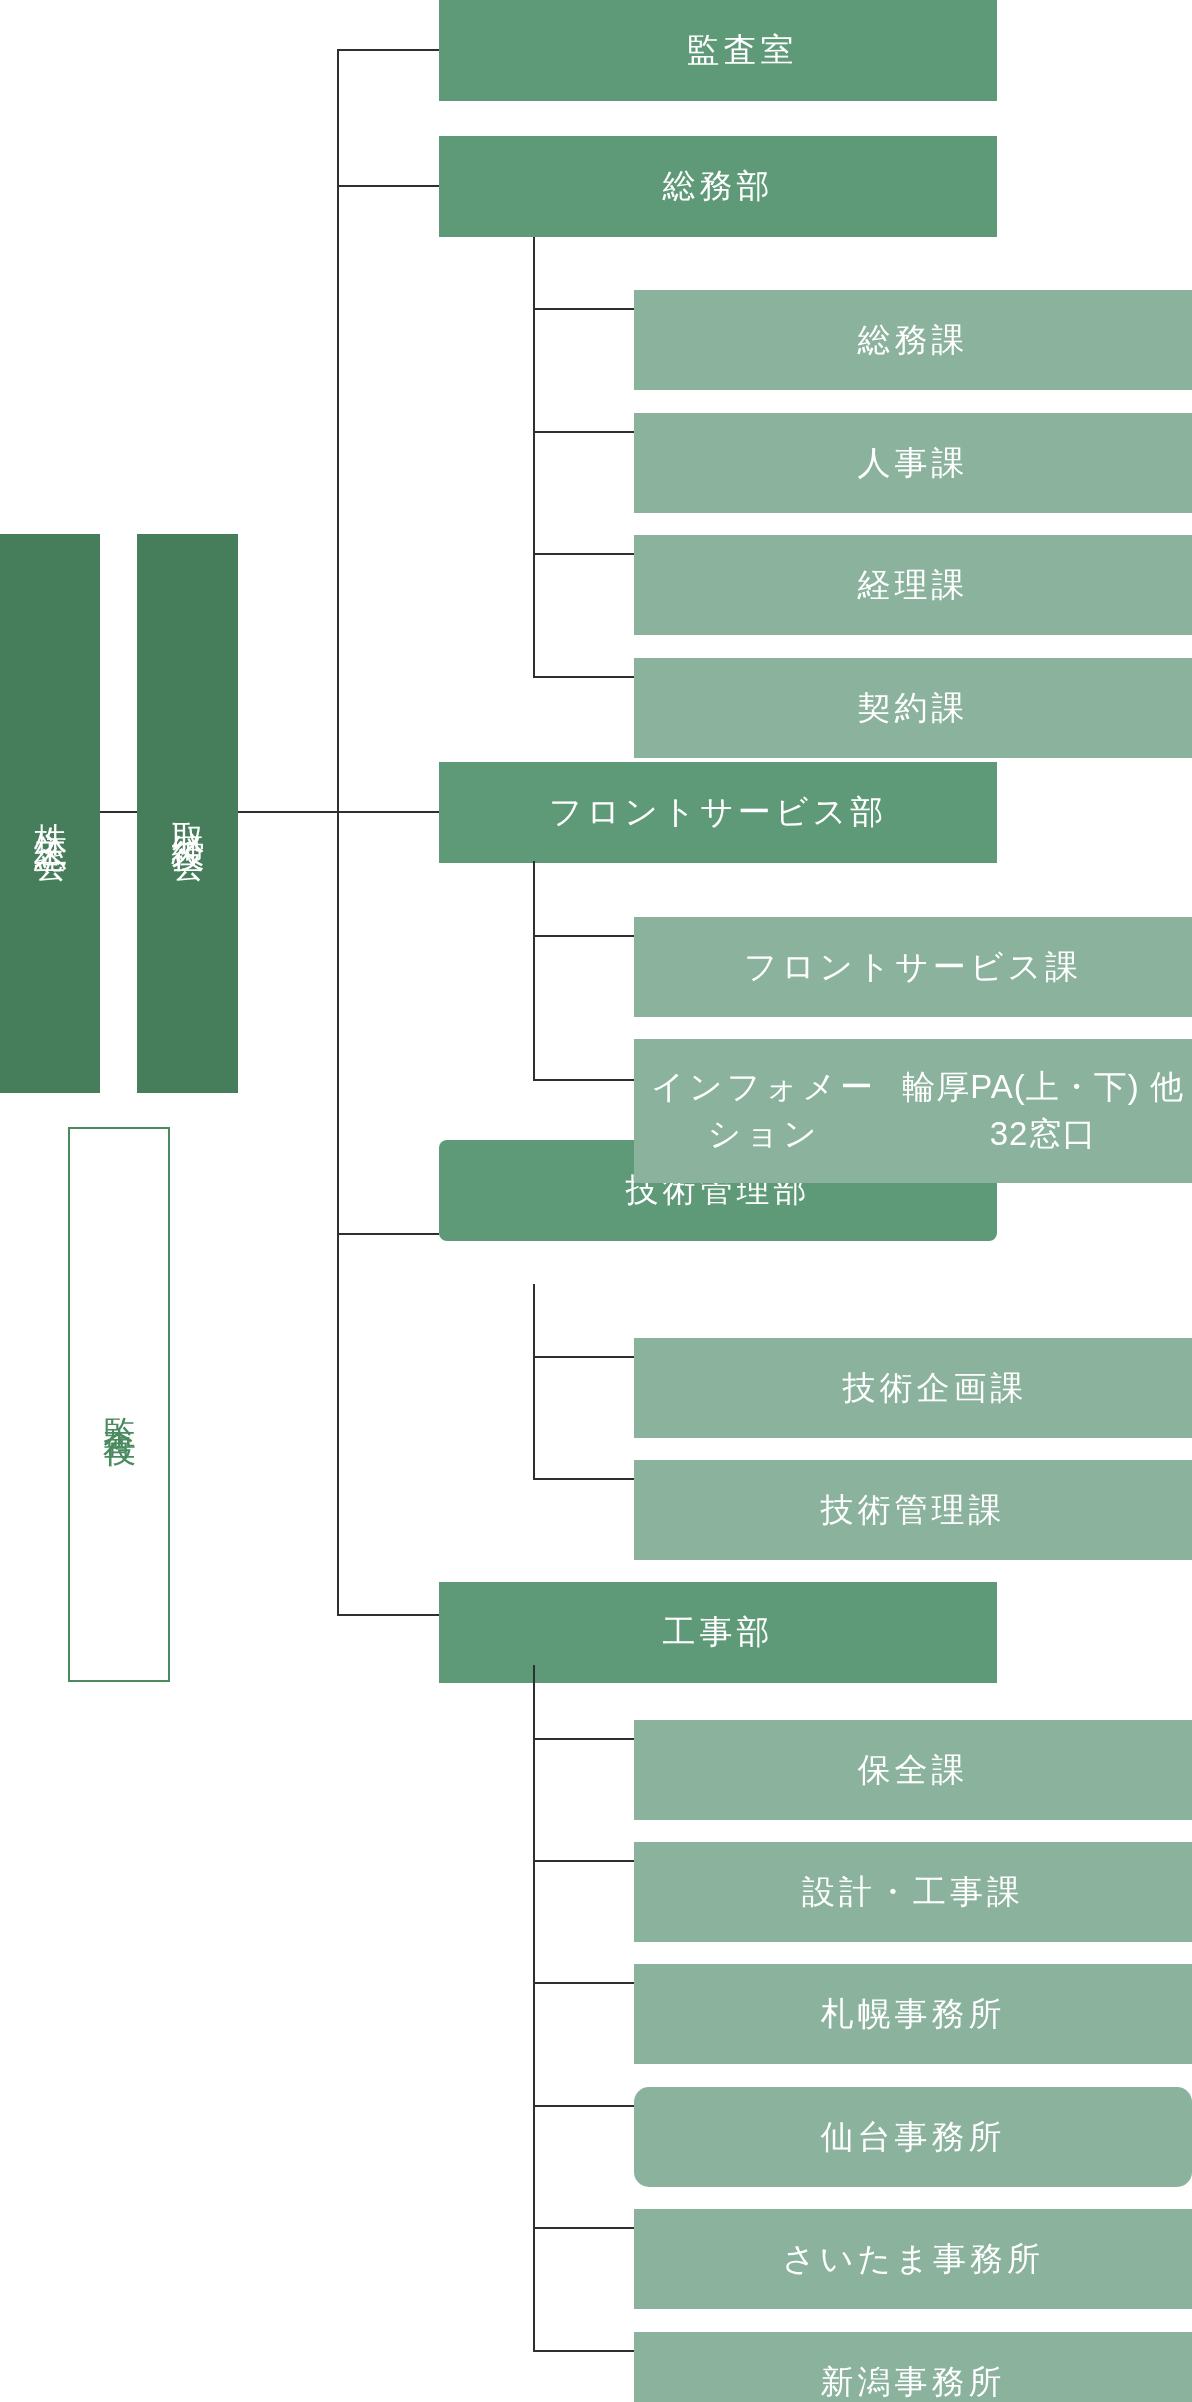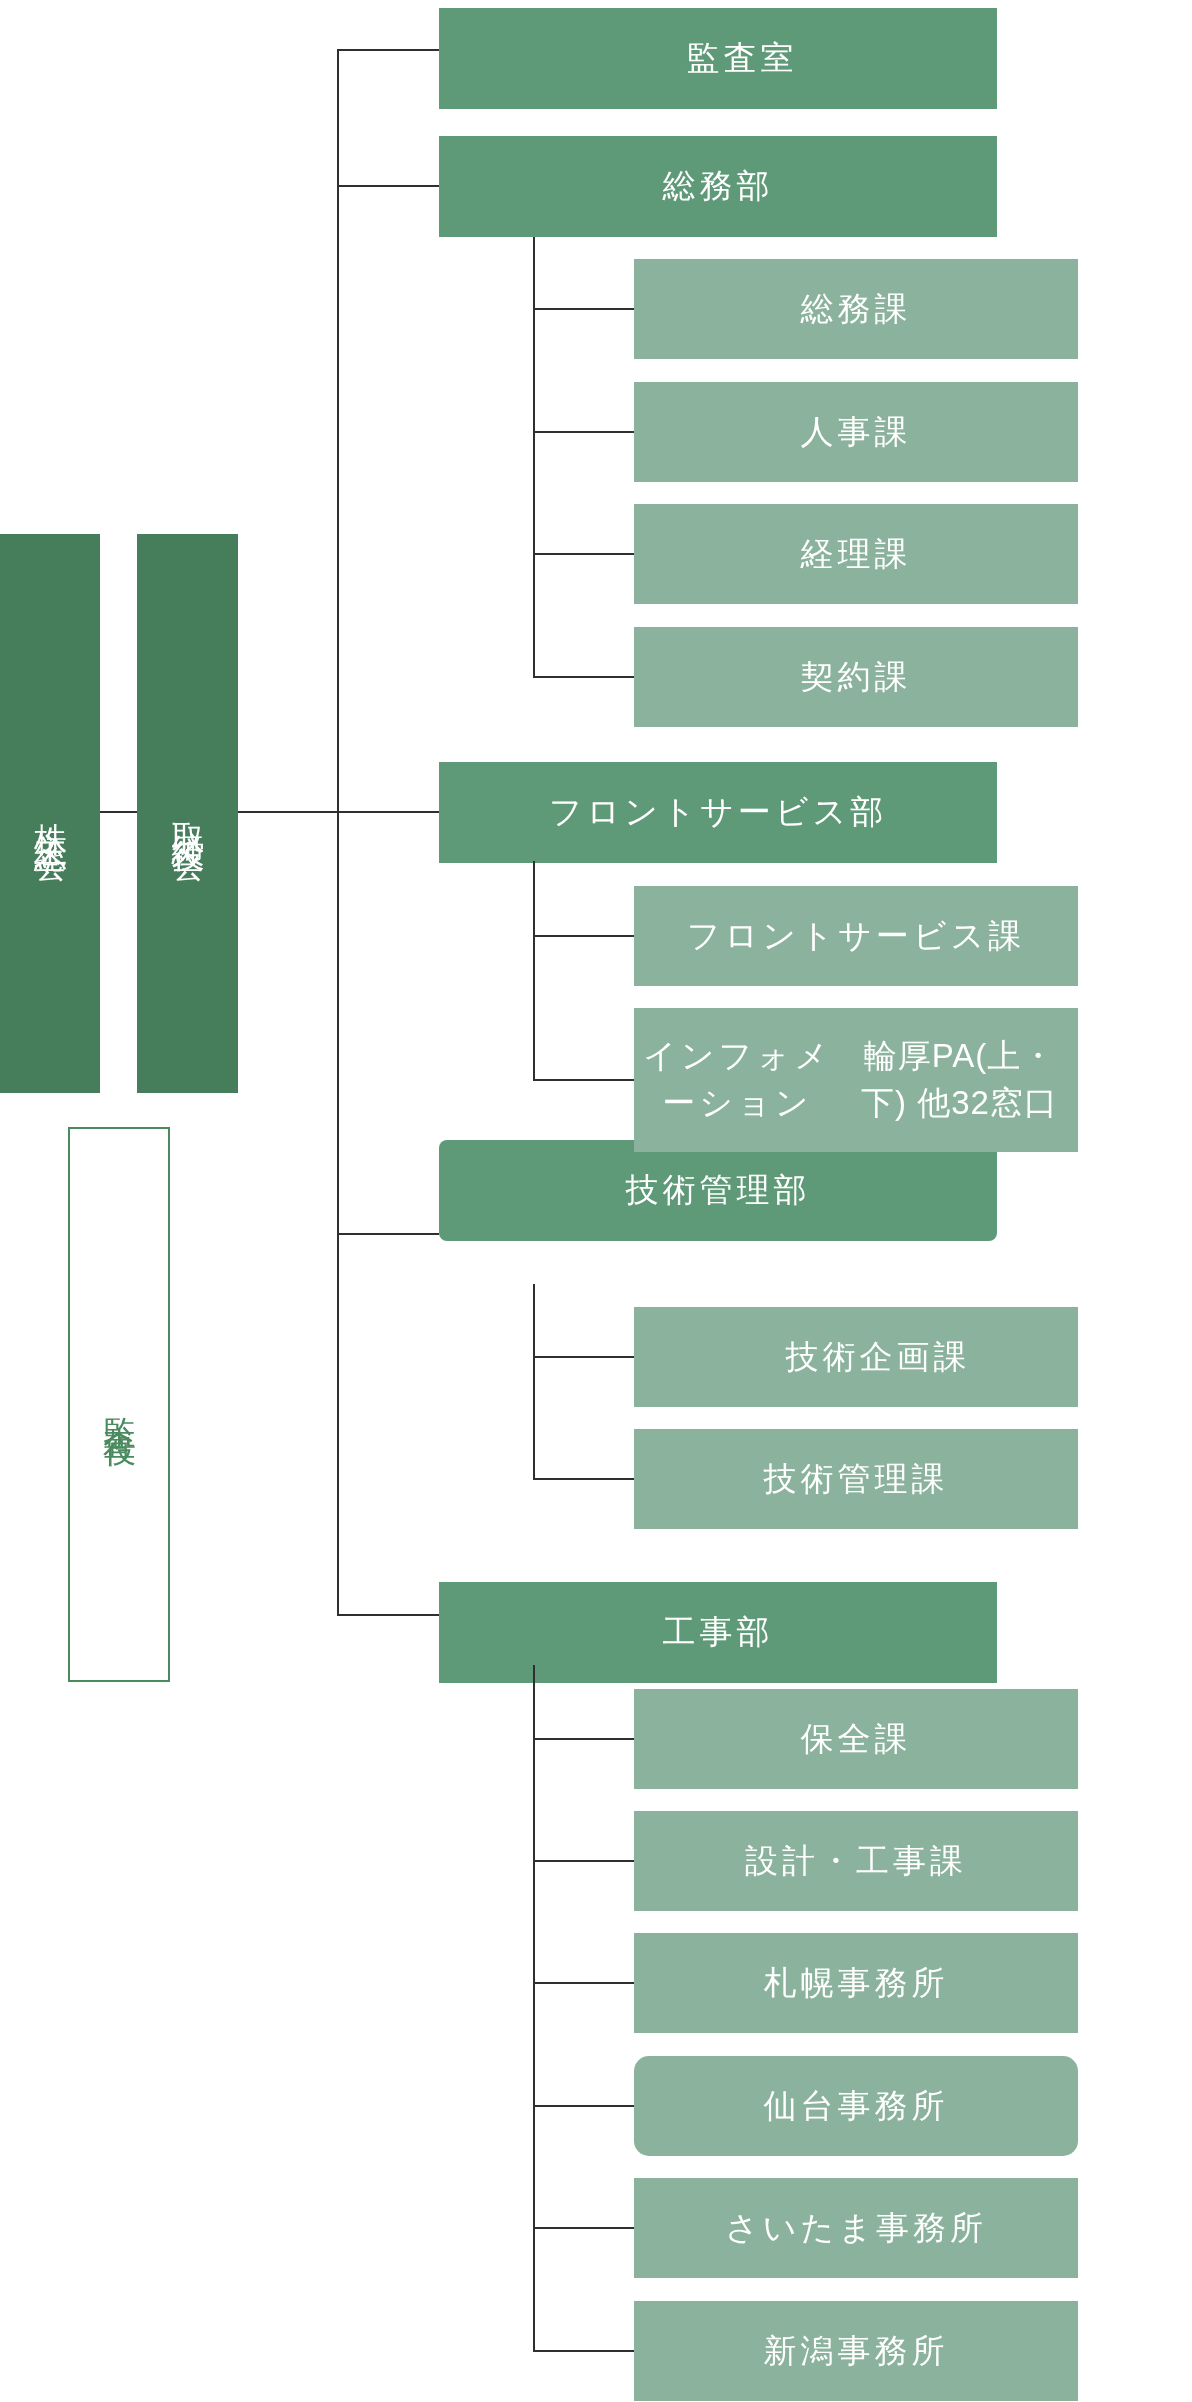--- a/index.html
+++ b/index.html
@@ -24,21 +24,21 @@
     align-items: center;
     justify-content: center;
     color: #ffffff;
     font-size: 33px;
     font-weight: 500;
     letter-spacing: 4px;
     text-align: center;
     box-sizing: border-box;
   }
   .l1 { left: 439px; width: 558px; height: 101px; background: var(--medium); }
-  .l2 { left: 634px; width: 444px; height: 100px; background: var(--light); }
+  .l2 { left: 634px; width: 558px; height: 100px; background: var(--light); margin-top: 31px; }
   .gov {
     top: 534px; height: 559px; width: 100px;
     background: var(--dark);
     writing-mode: vertical-rl;
     letter-spacing: 9px;
   }
   .auditor {
     left: 68px; top: 1127px; width: 102px; height: 555px;
     background: #ffffff;
     border: 2px solid var(--outline);
@@ -53,21 +53,21 @@
 </style>
 </head>
 <body>
 
 <div id="canvas">
 
   <div class="box gov" style="left:0px;">株主総会</div>
   <div class="box gov" style="left:137px; width:101px;">取締役会</div>
   <div class="box auditor">監査役</div>
 
-  <div class="box l1" style="top:8px;padding-left:48px;">監査室</div>
+  <div class="box l1" style="top:0px;padding-left:48px;">監査室</div>
   <div class="box l1" style="top:136px;">総務部</div>
   <div class="box l1" style="top:762px;">フロントサービス部</div>
   <div class="box l1" style="top:1140px;border-radius:8px;">技術管理部</div>
   <div class="box l1" style="top:1582px;">工事部</div>
 
   <div class="box l2" style="top:259px;">総務課</div>
   <div class="box l2" style="top:382px;">人事課</div>
   <div class="box l2" style="top:504px;">経理課</div>
   <div class="box l2" style="top:627px;">契約課</div>
 

